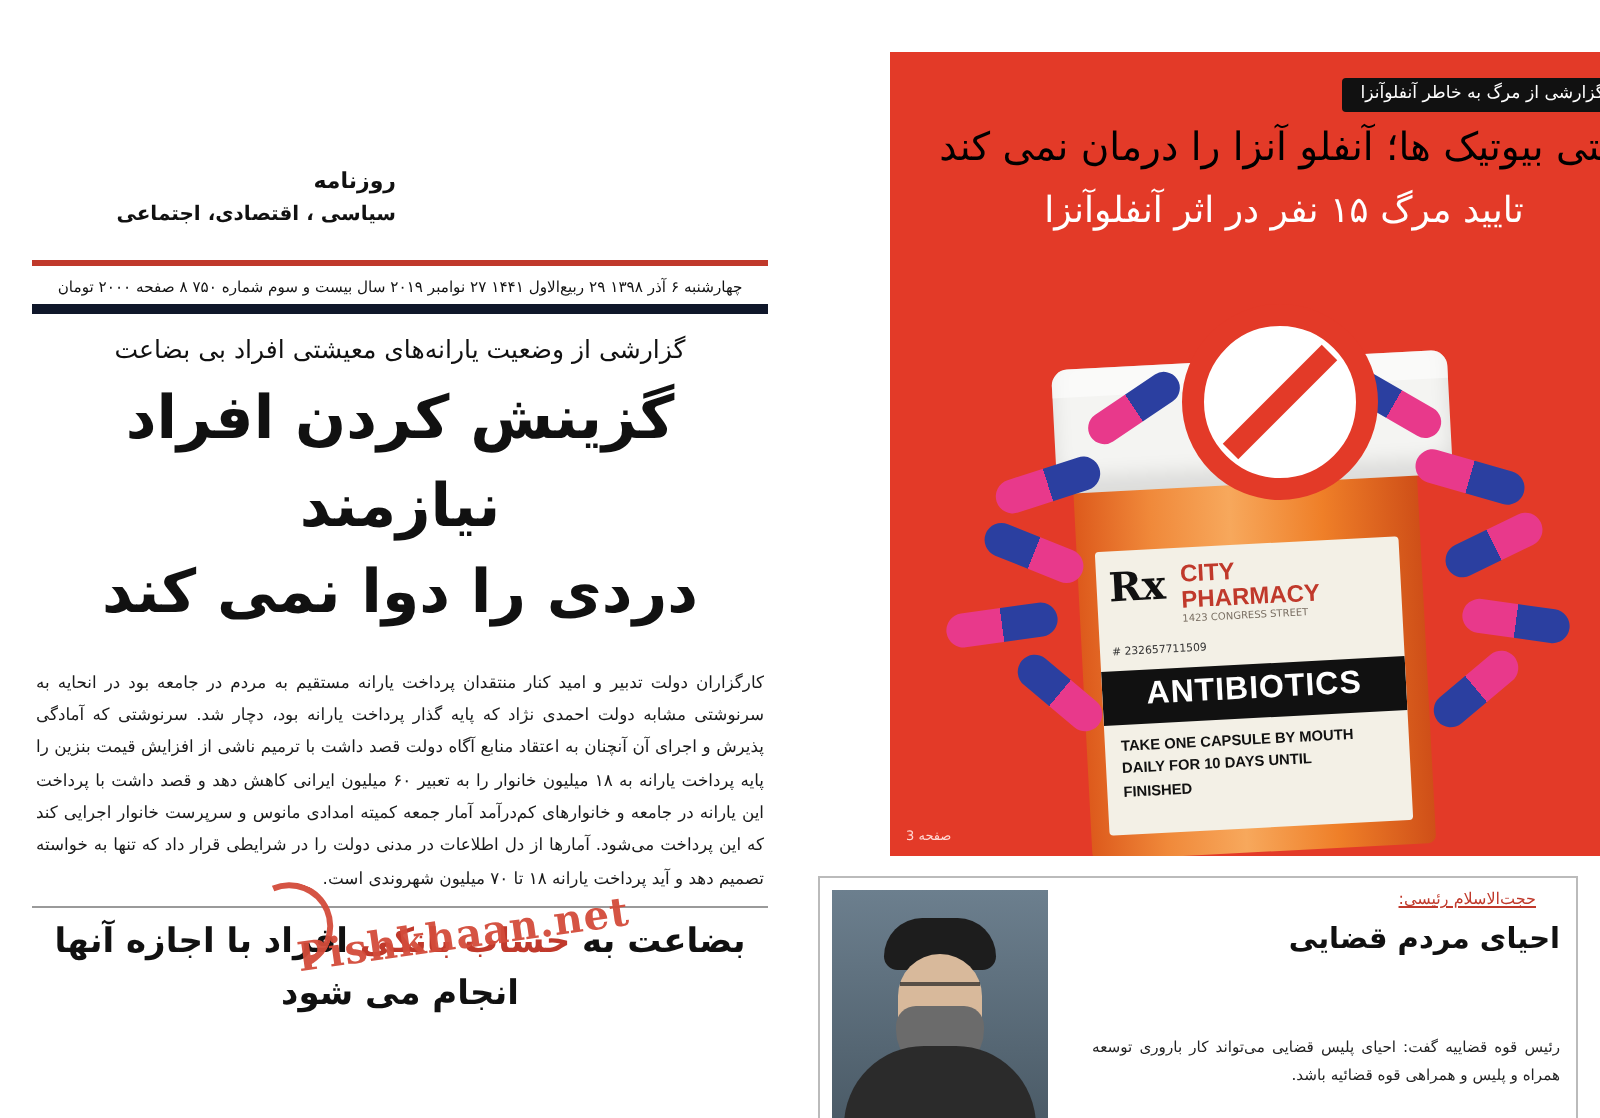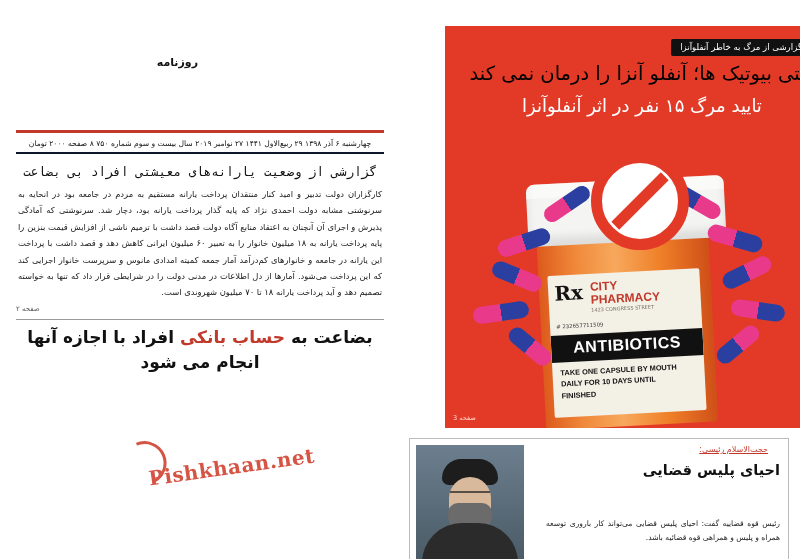--- a/index.html
+++ b/index.html
@@ -46,47 +46,46 @@
     font-family: "DejaVu Serif", serif;
     font-size: 78px;
     font-weight: bold;
     color: #111;
     line-height: 1;
     letter-spacing: -2px;
   }
   .masthead-sub {
     position: absolute;
     right: 186px;
-    top: 36px;
+    top: 64px;
     text-align: right;
     font-size: 10.5px;
     line-height: 1.6;
     color: #111;
     font-weight: bold;
   }
   .masthead-sub .line1 { font-size: 11px; }
   .masthead-sub .line2 { font-size: 10px; }
 
   .dateline {
     font-size: 7.6px;
     color: #111;
     text-align: center;
     padding: 3px 0 4px 0;
-    border-bottom: 2px solid #0f172a;
+    border-bottom: 5px solid #0f172a;
     letter-spacing: 0;
     white-space: nowrap;
   }
 
   .kicker {
     text-align: center;
     font-size: 12.5px;
     color: #111;
     padding: 10px 0 2px 0;
     font-weight: normal;
-    font-family: Liberation Mono, monospace;
   }
 
   .headline {
     text-align: center;
     font-size: 30px;
     font-weight: bold;
     color: #111;
     line-height: 1.45;
     padding: 4px 0 10px 0;
     letter-spacing: -0.5px;
@@ -466,30 +465,34 @@
 </head>
 <body>
 
 <div class="page">
 
   <div class="left-col">
 
     <div class="masthead">
       <div class="masthead-sub">
         <div class="line1">روزنامه</div>
+        <div class="line2">سیاسی ، اقتصادی، اجتماعی</div>
       </div>
     </div>
 
     <div class="dateline">چهارشنبه ۶ آذر ۱۳۹۸   ۲۹ ربیع‌الاول ۱۴۴۱   ۲۷ نوامبر ۲۰۱۹   سال بیست و سوم   شماره ۷۵۰   ۸ صفحه   ۲۰۰۰ تومان</div>
 
     <div class="kicker">گزارشی از وضعیت یارانه‌های معیشتی افراد بی بضاعت</div>
 
+    <div class="headline">
+      <div>گزینش کردن افراد نیازمند</div>
+      <div>دردی را دوا نمی کند</div>
+    </div>
 
     <div class="lede">کارگزاران دولت تدبیر و امید کنار منتقدان پرداخت یارانه مستقیم به مردم در جامعه بود در انحایه به سرنوشتی مشابه دولت احمدی نژاد که پایه گذار پرداخت یارانه بود، دچار شد. سرنوشتی که آمادگی پذیرش و اجرای آن آنچنان به اعتقاد منابع آگاه دولت قصد داشت با ترمیم ناشی از افزایش قیمت بنزین را پایه پرداخت یارانه به ۱۸ میلیون خانوار را به تعبیر ۶۰ میلیون ایرانی کاهش دهد و قصد داشت با پرداخت این یارانه در جامعه و خانوارهای کم‌درآمد آمار جمعه کمیته امدادی مانوس و سرپرست خانوار اجرایی کند که این پرداخت می‌شود. آمارها از دل اطلاعات در مدنی دولت را در شرایطی قرار داد که تنها به خواسته تصمیم دهد و آید پرداخت یارانه ۱۸ تا ۷۰ میلیون شهروندی است.</div>
-    <div class="more-label">صفحه ۲</div>
 
 
     <div class="story">
       <div class="story-title">
         <span>بضاعت به </span><span class="red">حساب بانکی</span><span> افراد با اجازه آنها انجام می شود</span>
       </div>
 
     </div>
 
   </div>
@@ -528,21 +531,21 @@
 
         <div class="no-symbol"></div>
       </div>
 
       <div class="flu-more">صفحه 3</div>
     </div>
 
     <div class="cleric-panel">
       <div class="cleric-kicker">حجت‌الاسلام رئیسی:</div>
       <div class="cleric-title">
-        <div>احیای پلیس قضایی</div>
+        <div>احیای مردم قضایی</div>
       </div>
       <div class="cleric-body">رئیس قوه قضاییه گفت: احیای پلیس قضایی می‌تواند کار باروری توسعه همراه و پلیس و همراهی قوه قضائیه باشد.</div>
       <div class="cleric-photo">
         <div class="turban"></div>
         <div class="face"></div>
         <div class="glasses"></div>
         <div class="beard"></div>
         <div class="robe"></div>
       </div>
     </div>

